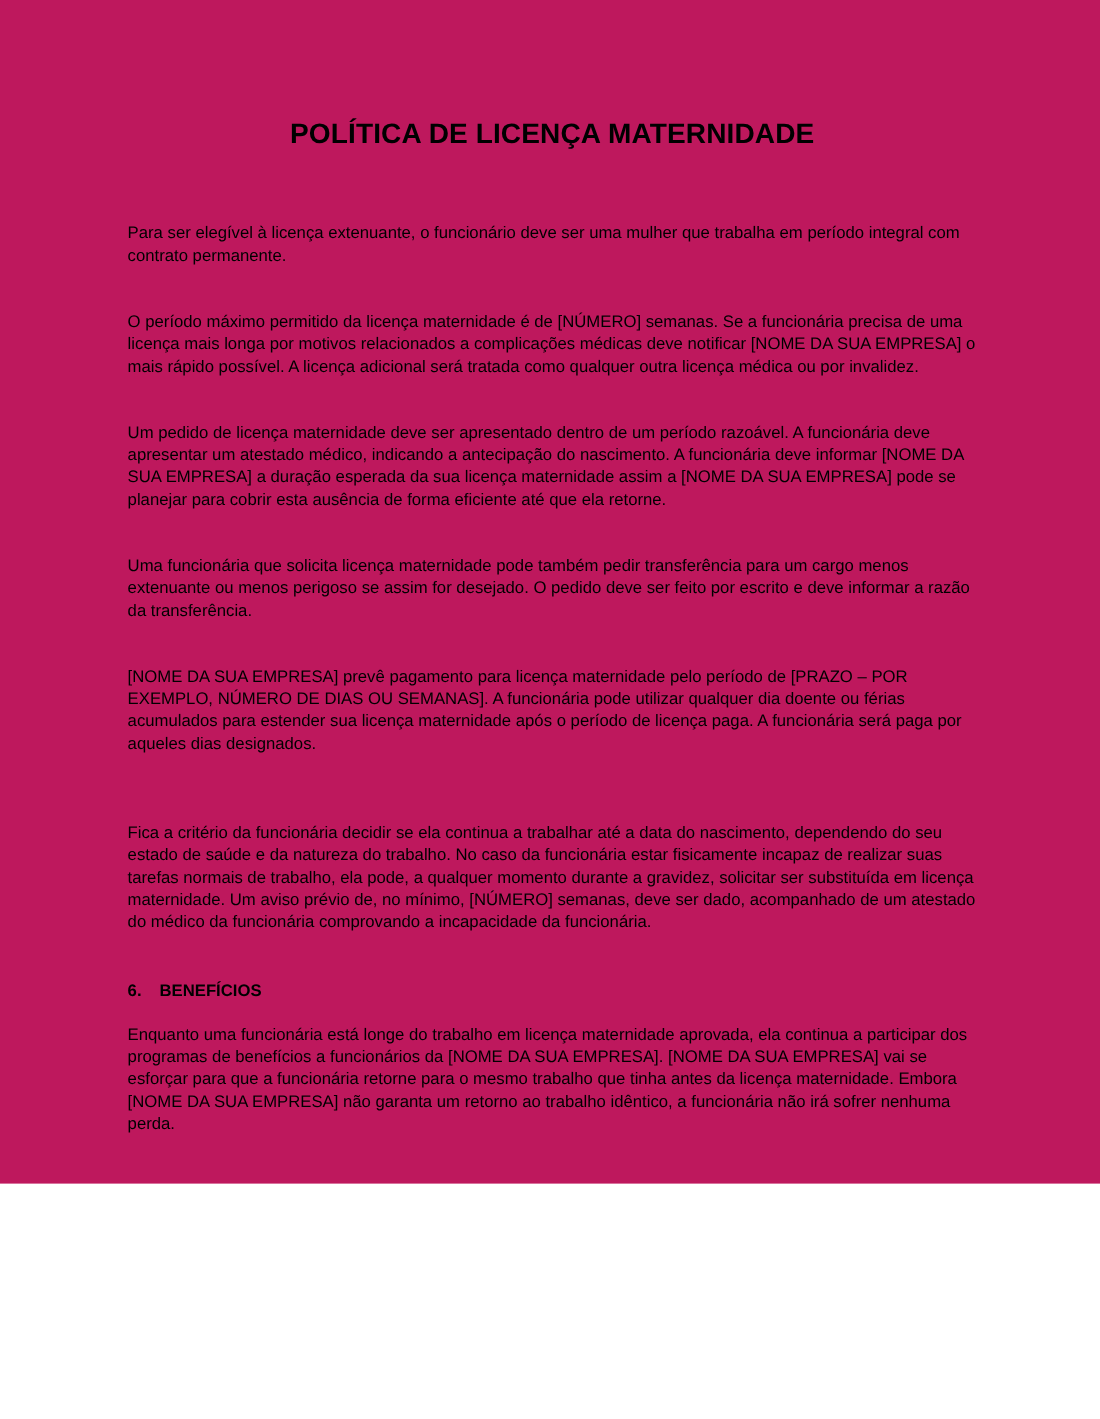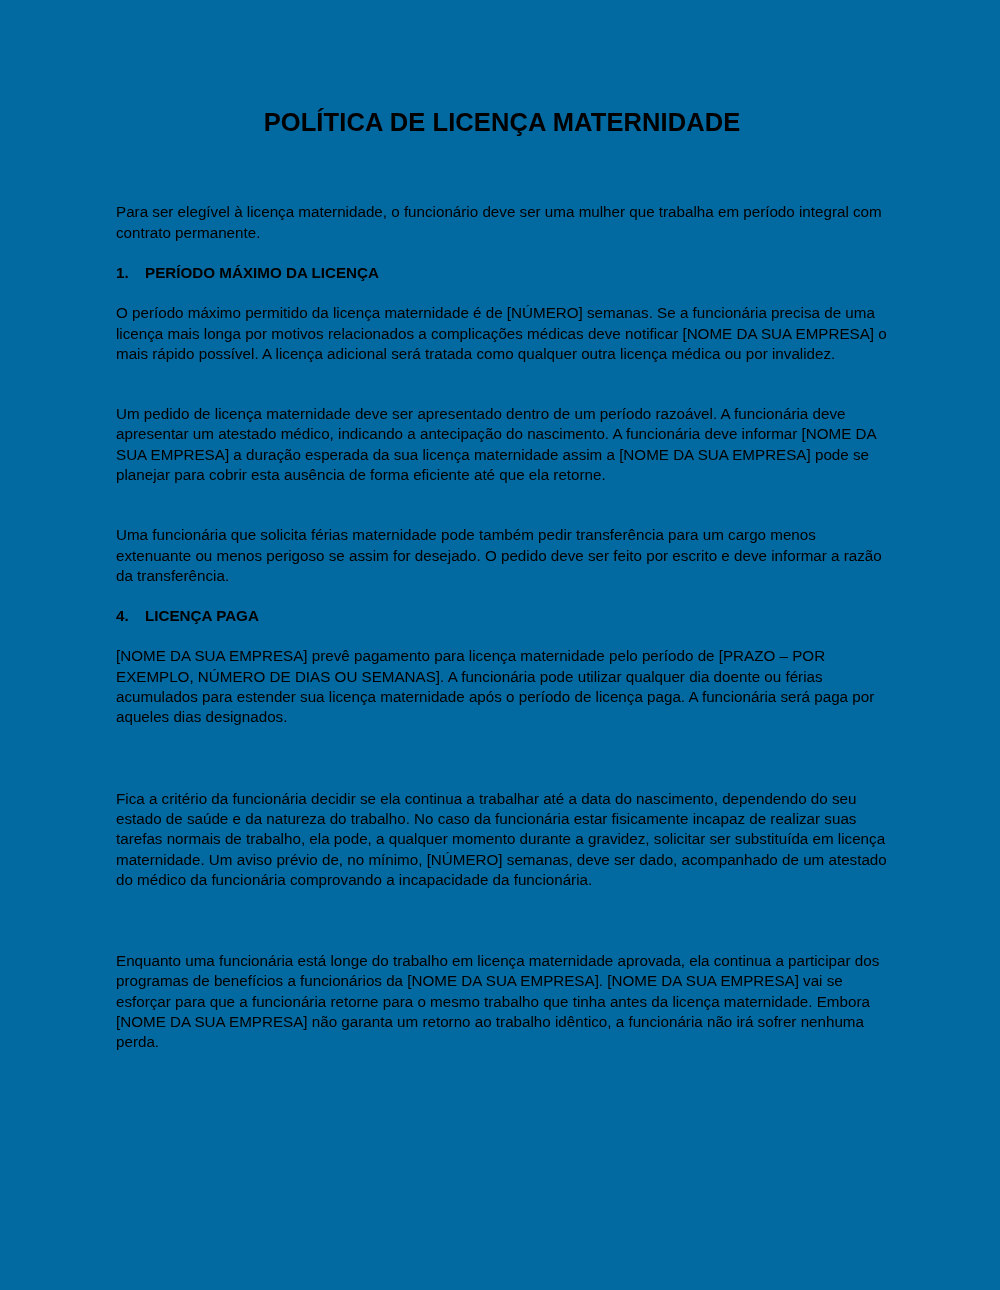--- a/index.html
+++ b/index.html
@@ -10,22 +10,22 @@
   body {
     width: 1000px;
     height: 1290px;
     font-family: "Liberation Sans", sans-serif;
     color: #000000;
     -webkit-font-smoothing: antialiased;
   }
   .page {
     position: relative;
     width: 1000px;
-    height: 1290px;
-    background: #0369a1;
+    height: 1076px;
+    background: #be185d;
     box-sizing: border-box;
   }
   .doc-body {
     position: absolute;
     left: 116px;
     top: 108px;
     width: 772px;
   }
   .doc-title {
     font-size: 25.5px;
@@ -75,64 +75,61 @@
 </head>
 <body>
 
 <div class="page">
   <div class="doc-body">
 
     <h1 class="doc-title">POLÍTICA DE LICENÇA MATERNIDADE</h1>
 
     <div class="intro-gap"></div>
 
-    <p class="para">Para ser elegível à licença maternidade, o funcionário deve ser uma mulher que trabalha em período integral com contrato permanente.</p>
+    <p class="para">Para ser elegível à licença extenuante, o funcionário deve ser uma mulher que trabalha em período integral com contrato permanente.</p>
 
     <div class="gap-sm"></div>
 
     <div class="section">
-      <div class="section-heading">
-        <span class="num">1.</span><span class="label">PERÍODO MÁXIMO DA LICENÇA</span>
-      </div>
       <div class="gap-sm"></div>
       <p class="para">O período máximo permitido da licença maternidade é de [NÚMERO] semanas. Se a funcionária precisa de uma licença mais longa por motivos relacionados a complicações médicas deve notificar [NOME DA SUA EMPRESA] o mais rápido possível. A licença adicional será tratada como qualquer outra licença médica ou por invalidez.</p>
     </div>
 
     <div class="gap-md"></div>
 
     <div class="section">
       <div class="gap-sm"></div>
       <p class="para">Um pedido de licença maternidade deve ser apresentado dentro de um período razoável. A funcionária deve apresentar um atestado médico, indicando a antecipação do nascimento. A funcionária deve informar [NOME DA SUA EMPRESA] a duração esperada da sua licença maternidade assim a [NOME DA SUA EMPRESA] pode se planejar para cobrir esta ausência de forma eficiente até que ela retorne.</p>
     </div>
 
     <div class="gap-md"></div>
 
     <div class="section">
       <div class="gap-sm"></div>
-      <p class="para">Uma funcionária que solicita férias maternidade pode também pedir transferência para um cargo menos extenuante ou menos perigoso se assim for desejado. O pedido deve ser feito por escrito e deve informar a razão da transferência.</p>
+      <p class="para">Uma funcionária que solicita licença maternidade pode também pedir transferência para um cargo menos extenuante ou menos perigoso se assim for desejado. O pedido deve ser feito por escrito e deve informar a razão da transferência.</p>
     </div>
 
     <div class="gap-md"></div>
 
     <div class="section">
-      <div class="section-heading">
-        <span class="num">4.</span><span class="label">LICENÇA PAGA</span>
-      </div>
       <div class="gap-sm"></div>
       <p class="para">[NOME DA SUA EMPRESA] prevê pagamento para licença maternidade pelo período de [PRAZO – POR EXEMPLO, NÚMERO DE DIAS OU SEMANAS]. A funcionária pode utilizar qualquer dia doente ou férias acumulados para estender sua licença maternidade após o período de licença paga. A funcionária será paga por aqueles dias designados.</p>
     </div>
 
     <div class="gap-lg"></div>
 
     <div class="section">
       <div class="gap-sm"></div>
       <p class="para">Fica a critério da funcionária decidir se ela continua a trabalhar até a data do nascimento, dependendo do seu estado de saúde e da natureza do trabalho. No caso da funcionária estar fisicamente incapaz de realizar suas tarefas normais de trabalho, ela pode, a qualquer momento durante a gravidez, solicitar ser substituída em licença maternidade. Um aviso prévio de, no mínimo, [NÚMERO] semanas, deve ser dado, acompanhado de um atestado do médico da funcionária comprovando a incapacidade da funcionária.</p>
     </div>
 
     <div class="gap-lg"></div>
 
     <div class="section">
+      <div class="section-heading">
+        <span class="num">6.</span><span class="label">BENEFÍCIOS</span>
+      </div>
       <div class="gap-sm"></div>
       <p class="para">Enquanto uma funcionária está longe do trabalho em licença maternidade aprovada, ela continua a participar dos programas de benefícios a funcionários da [NOME DA SUA EMPRESA]. [NOME DA SUA EMPRESA] vai se esforçar para que a funcionária retorne para o mesmo trabalho que tinha antes da licença maternidade. Embora [NOME DA SUA EMPRESA] não garanta um retorno ao trabalho idêntico, a funcionária não irá sofrer nenhuma perda.</p>
     </div>
 
   </div>
 </div>
 
 </body></html>

